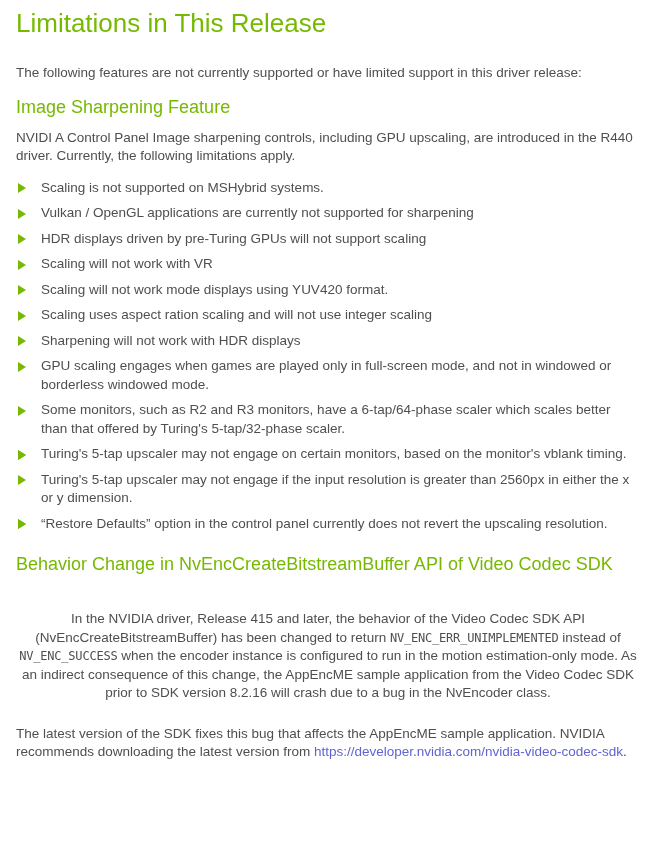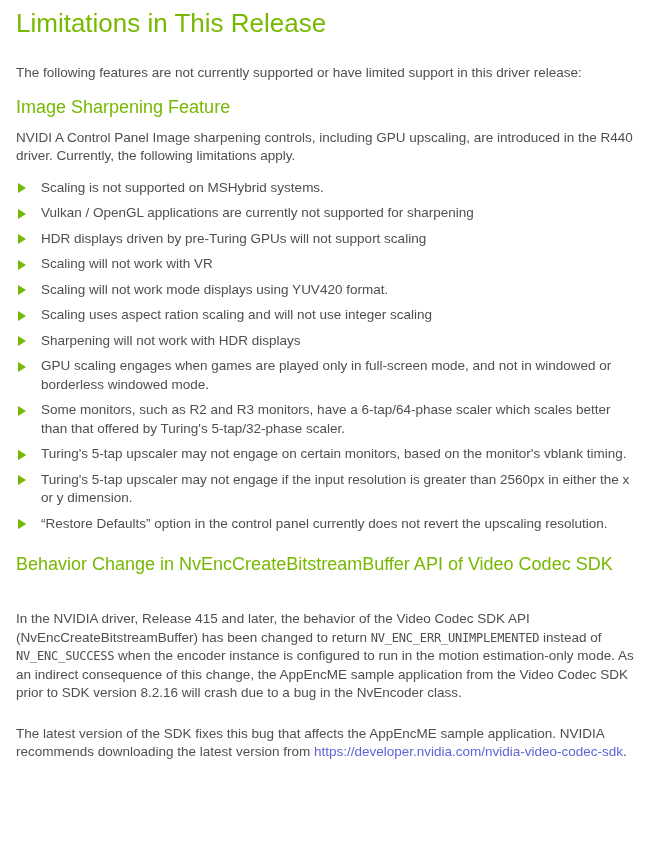--- a/index.html
+++ b/index.html
@@ -28,21 +28,21 @@
     margin:0 0 11px 0;
     max-width:604px;
   }
   .section-heading.second{
     margin-top:20px;margin-bottom:35px;
   }
   p.body-text{
     margin:3px 0 13px 0;
     max-width:630px;
   }
-  p.body-text.spaced{margin-bottom:22px;}
+  p.body-text.spaced{margin-bottom:22px;text-align:center;}
 
   ul.limitations{
     list-style:none;margin:3px 0 8px 0;padding:0;
   }
   ul.limitations li{
     position:relative;
     padding-left:25px;
     margin-bottom:7px;
     max-width:626px;
   }

